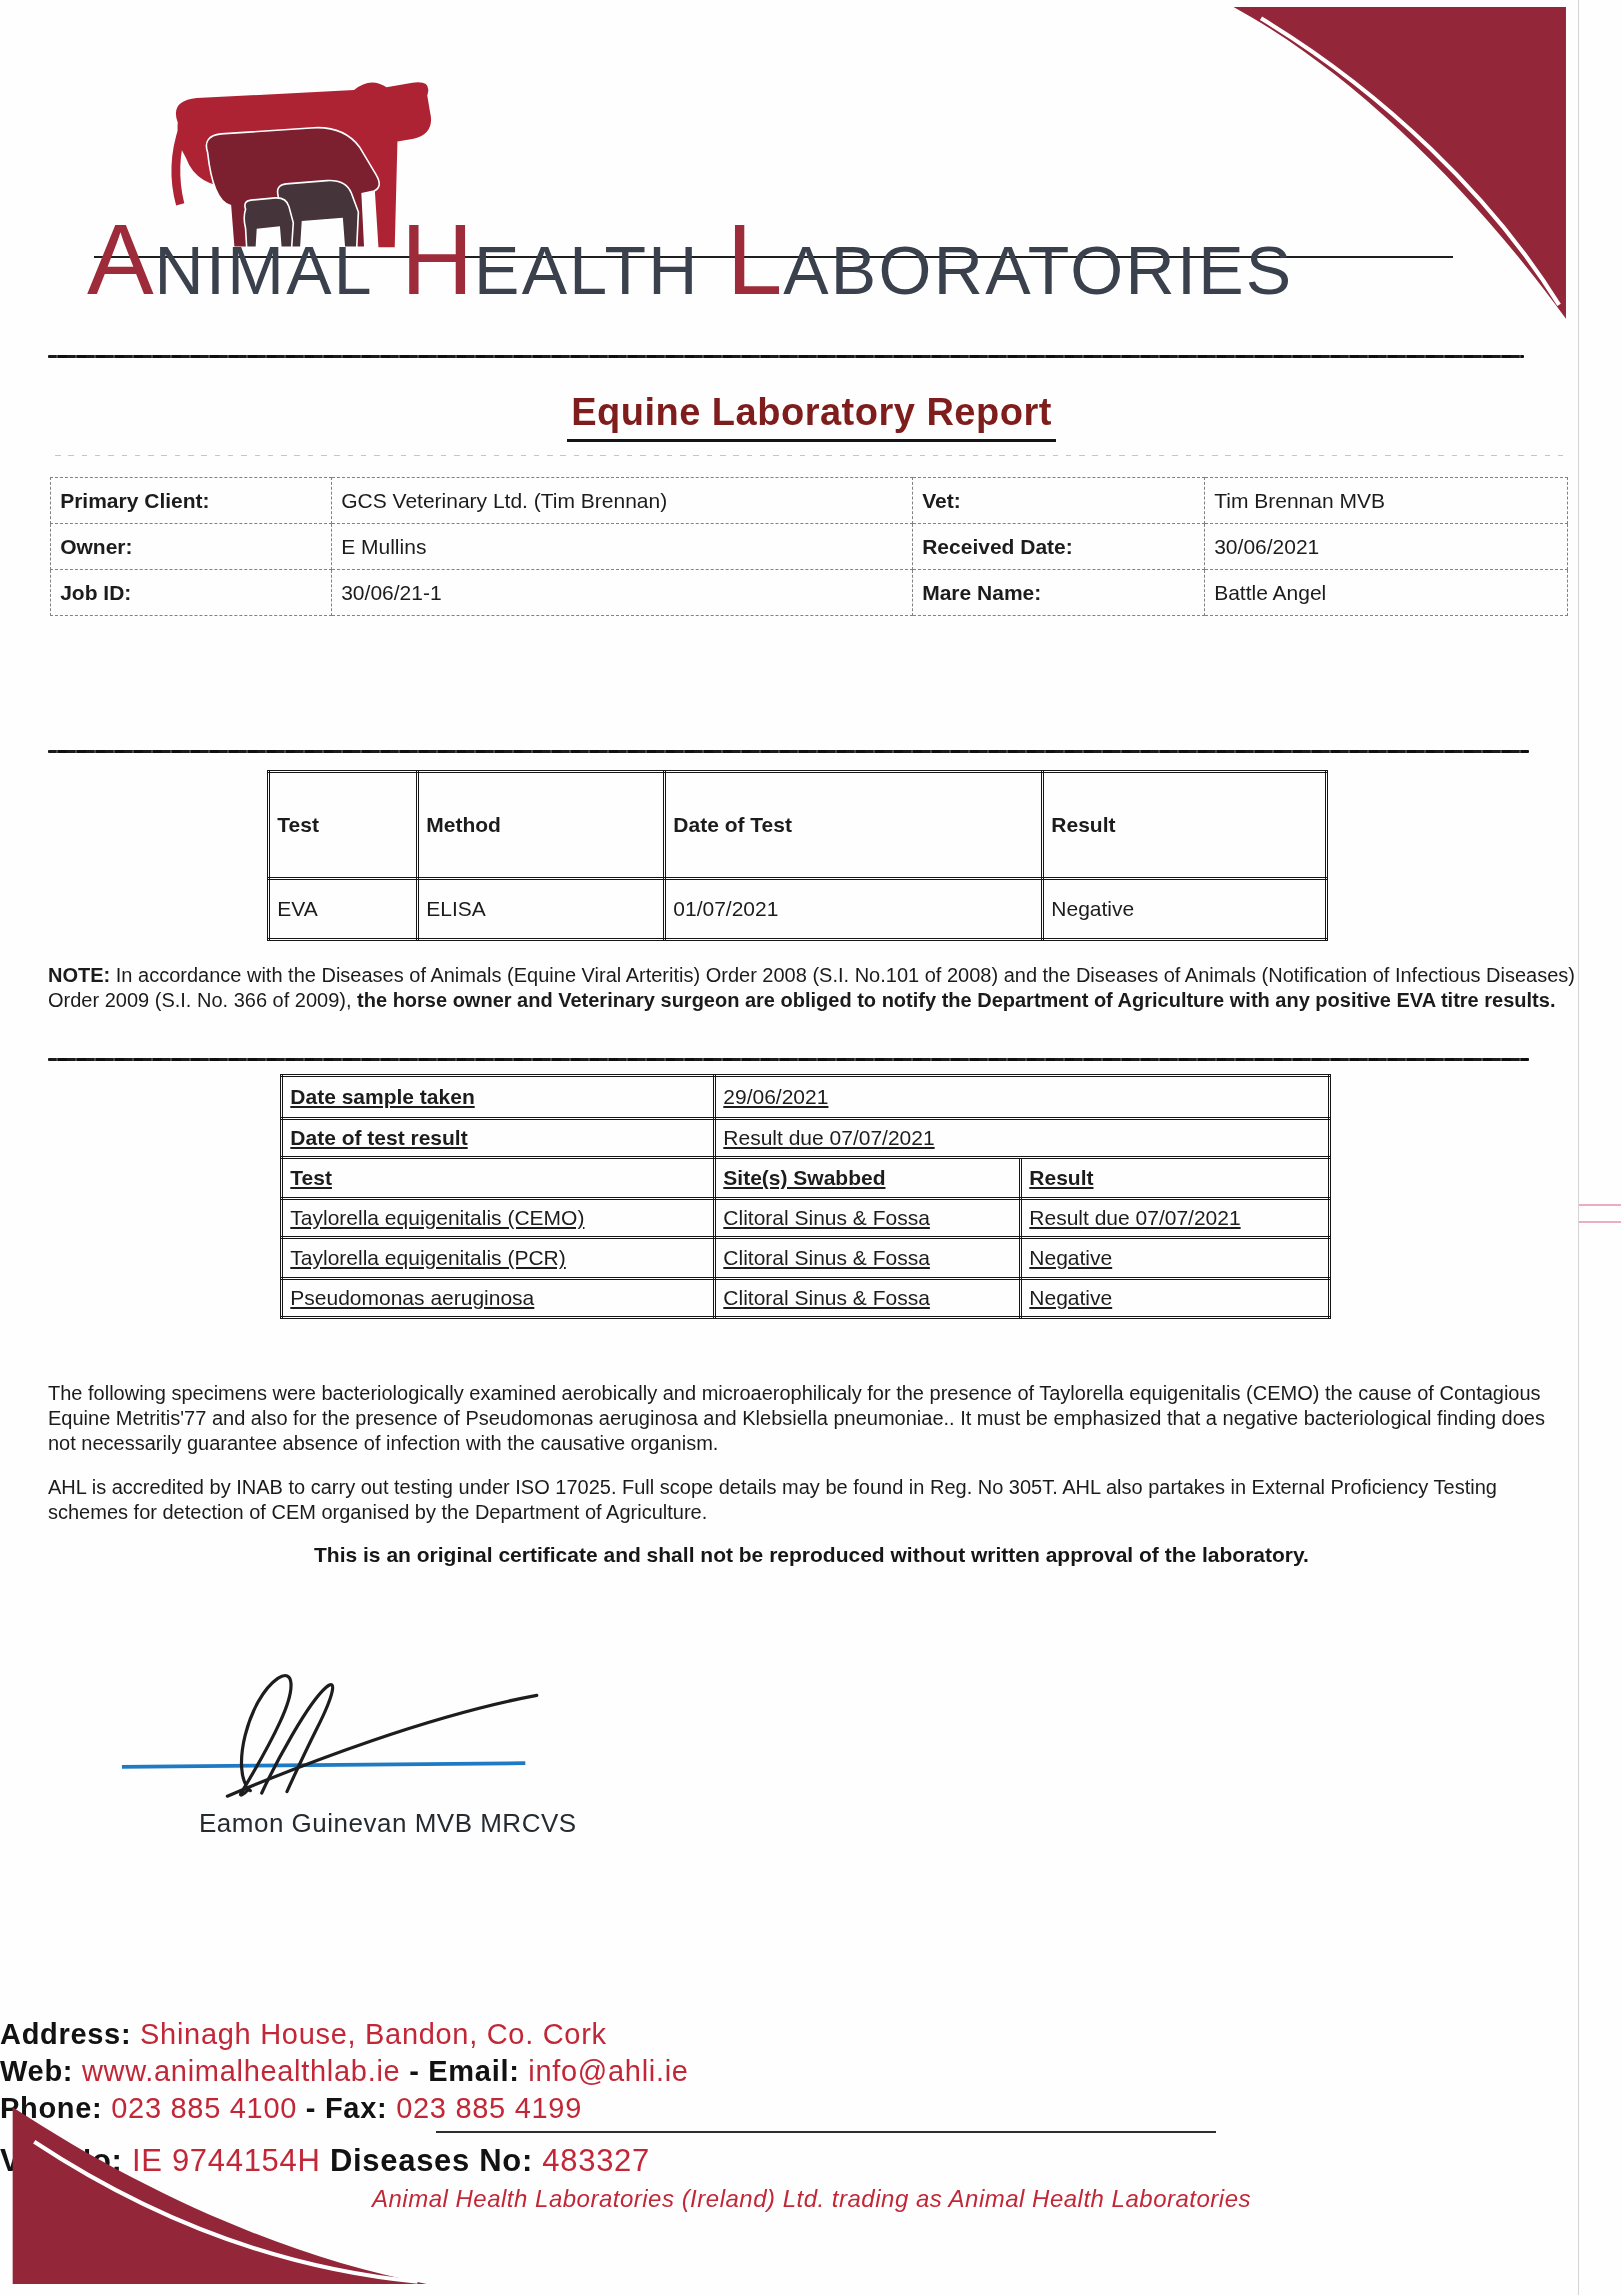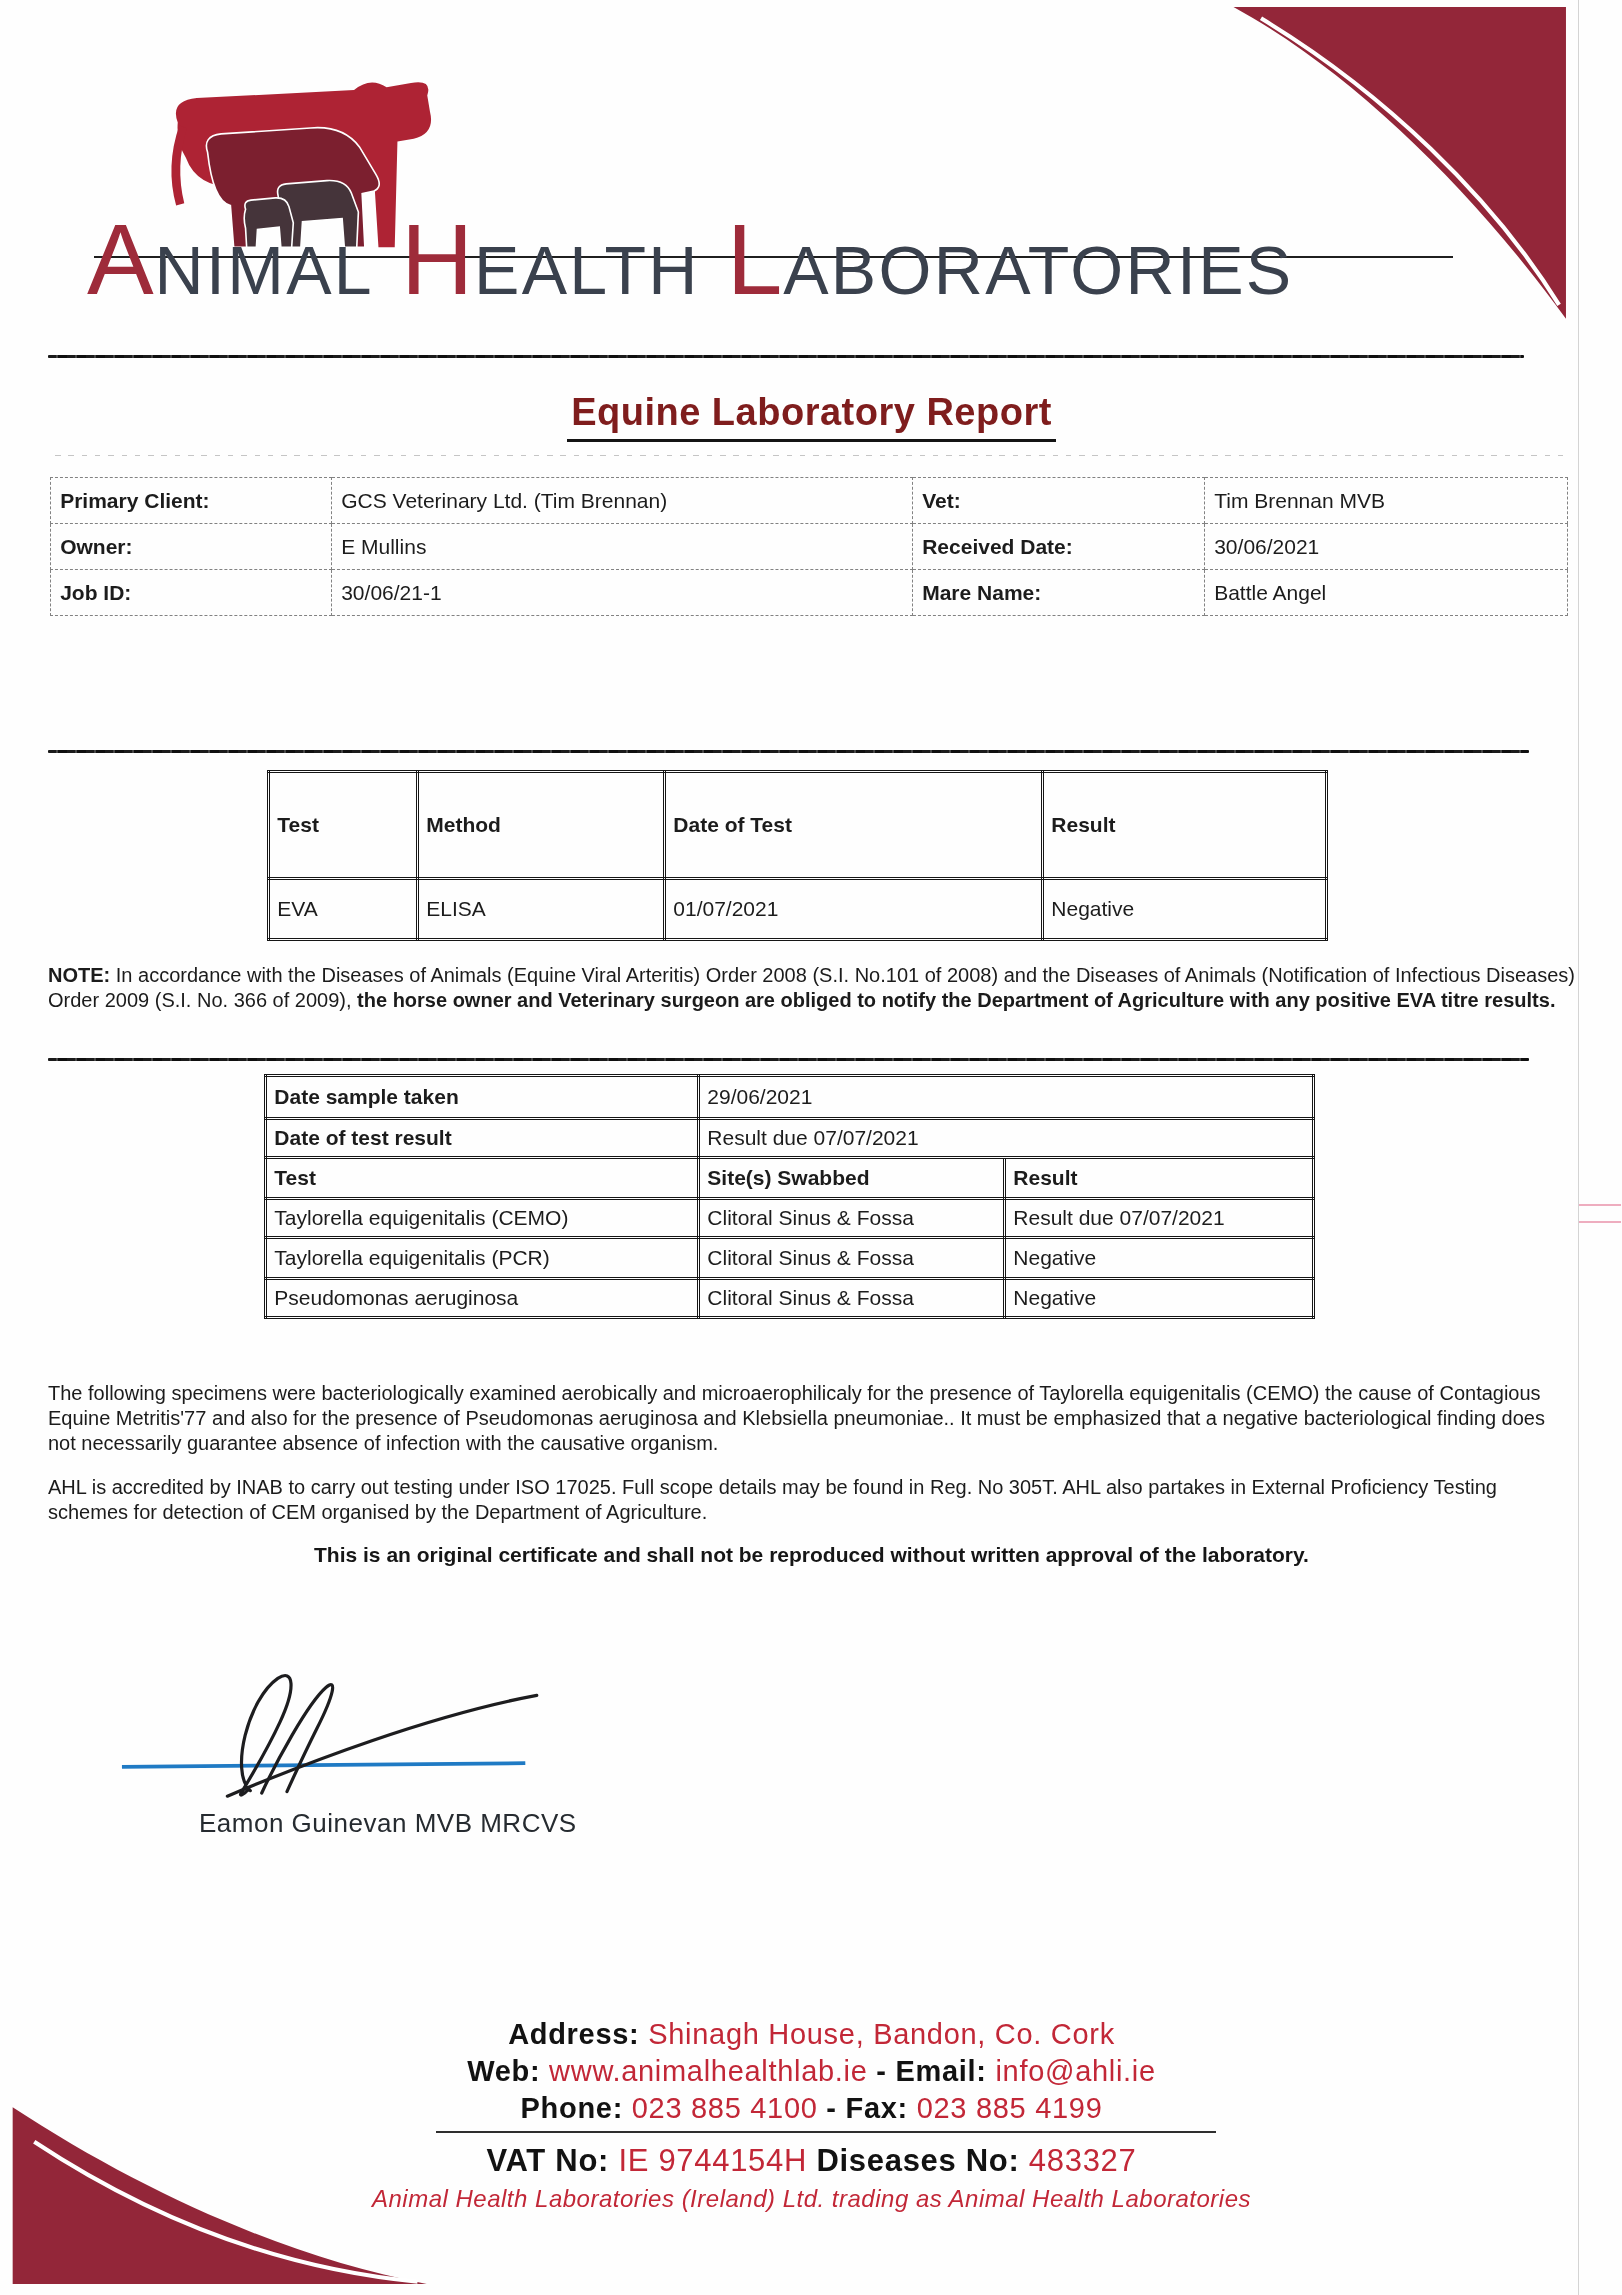--- a/index.html
+++ b/index.html
@@ -31,21 +31,21 @@
   .hard-table td,.hard-table th{border:3.2px double #151515;font-size:21px;text-align:left;padding:0 0 0 7.3px;vertical-align:middle;font-weight:normal;}
   .hard-table th{font-weight:bold;}
 
   .body-text{font-size:20px;line-height:25px;color:#1b1b1b;}
   .bold{font-weight:bold;}
 
   .cert-line{width:1623px;text-align:center;font-size:21px;font-weight:bold;color:#161616;}
 
   .sig-name{font-size:26px;color:#262b30;letter-spacing:0.5px;margin-left:37px;}
 
-  .footer-line{width:1623px;text-align:center;font-size:29px;letter-spacing:0.7px;}
+  .footer-line{width:1623px;font-size:29px;letter-spacing:0.7px;}
   .footer-line .k{font-weight:bold;color:#121212;}
   .footer-line .v{color:#c22737;}
   .footer-line .dash{color:#121212;font-weight:bold;}
   .vat-line{font-size:31px;}
   .tagline{width:1623px;text-align:center;font-size:24px;font-style:italic;color:#c22737;letter-spacing:0.5px;}
   .footer-divider{height:2.3px;background:#2e2e2e;}
 
   .scan-edge{width:1.4px;height:2295px;background:#c9c9c9;opacity:.8;}
   .pink-streak{height:2.3px;background:#e06a8a;opacity:.55;}
 </style>
@@ -142,21 +142,21 @@
     </table>
 
   <div class="abs body-text" style="left:48px;top:963px;width:1529px;">
     <span class="bold">NOTE:</span>
     <span>In accordance with the Diseases of Animals (Equine Viral Arteritis) Order 2008 (S.I. No.101 of 2008) and the Diseases of Animals (Notification of Infectious Diseases) Order 2009 (S.I. No. 366 of 2009),</span>
     <span class="bold">the horse owner and Veterinary surgeon are obliged to notify the Department of Agriculture with any positive EVA titre results.</span>
   </div>
 
   <div class="abs sep" style="left:48px;top:1058px;width:1481px;"></div>
 
-  <table class="abs hard-table" style="left:264px;top:1074px;">
+  <table class="abs hard-table" style="left:280px;top:1074px;text-decoration:underline;">
     <colgroup>
         <col style="width:433px">
         <col style="width:306px">
         <col style="width:309px">
       </colgroup>
     <tbody>
         <tr style="height:43px;">
       <th>Date sample taken</th>
       <td colspan="2">29/06/2021</td>
     </tr>

